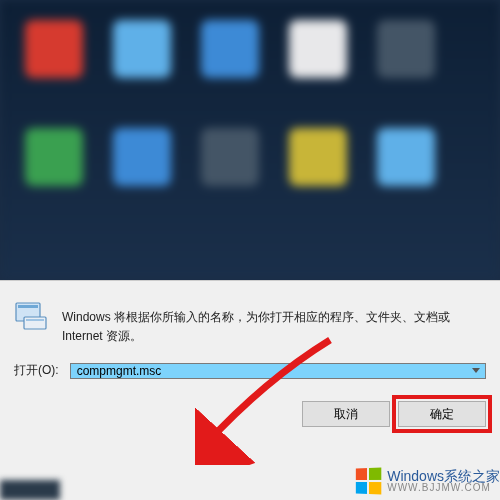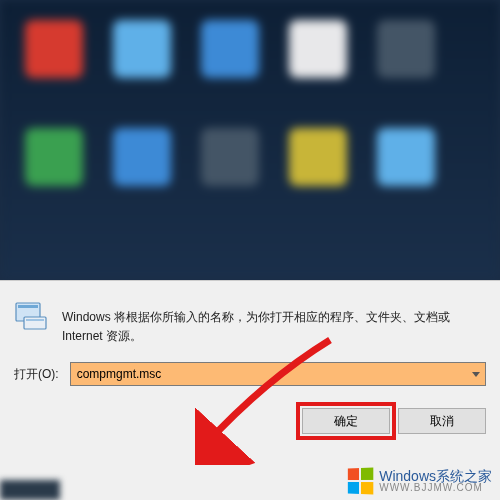--- a/index.html
+++ b/index.html
@@ -98,23 +98,23 @@
       padding: 6px 14px 12px 14px;
       gap: 11px;
     }
     .input-label {
       font-size: 12px;
       color: #222;
       white-space: nowrap;
     }
     .combo {
       flex: 1;
-      height: 24px;
+      height: 16px;
       border: 1px solid #7a7a7a;
-      background: #fdba74;
+      background: #7dd3fc;
       display: flex;
       align-items: center;
       position: relative;
     }
     .combo-input {
       flex: 1;
       border: none;
       outline: none;
       padding: 0 6px;
       font-size: 12px;
@@ -153,21 +153,21 @@
     .arrow-annotation {
       position: absolute;
       top: 335px;
       left: 195px;
       pointer-events: none;
       z-index: 10;
     }
     .watermark {
       position: absolute;
       bottom: 6px;
-      right: 8px;
+      right: 0;
       display: flex;
       align-items: center;
       gap: 6px;
       z-index: 20;
     }
     .win-logo {
       width: 26px;
       height: 26px;
       display: grid;
       grid-template-columns: 1fr 1fr;
@@ -238,22 +238,22 @@
       <input class="combo-input" type="text" value="compmgmt.msc" style="">
       <span class="combo-arrow">
         <svg width="8" height="5" viewBox="0 0 8 5">
             <path d="M0 0 L4 5 L8 0 Z" fill="#555"></path>
           </svg>
       </span>
     </div>
   </div>
 
   <div class="button-row">
+    <button class="btn">取消</button>
     <button class="btn btn-highlight">确定</button>
-    <button class="btn">取消</button>
   </div>
 </div>
 
 <div class="arrow-annotation">
   <svg width="160" height="130" viewBox="0 0 160 130">
     <defs>
       <marker id="ah" markerWidth="14" markerHeight="14" refX="3" refY="7" orient="auto">
         <path d="M0,0 L14,7 L0,14 Z" fill="#e21a1a"></path>
       </marker>
     </defs>

